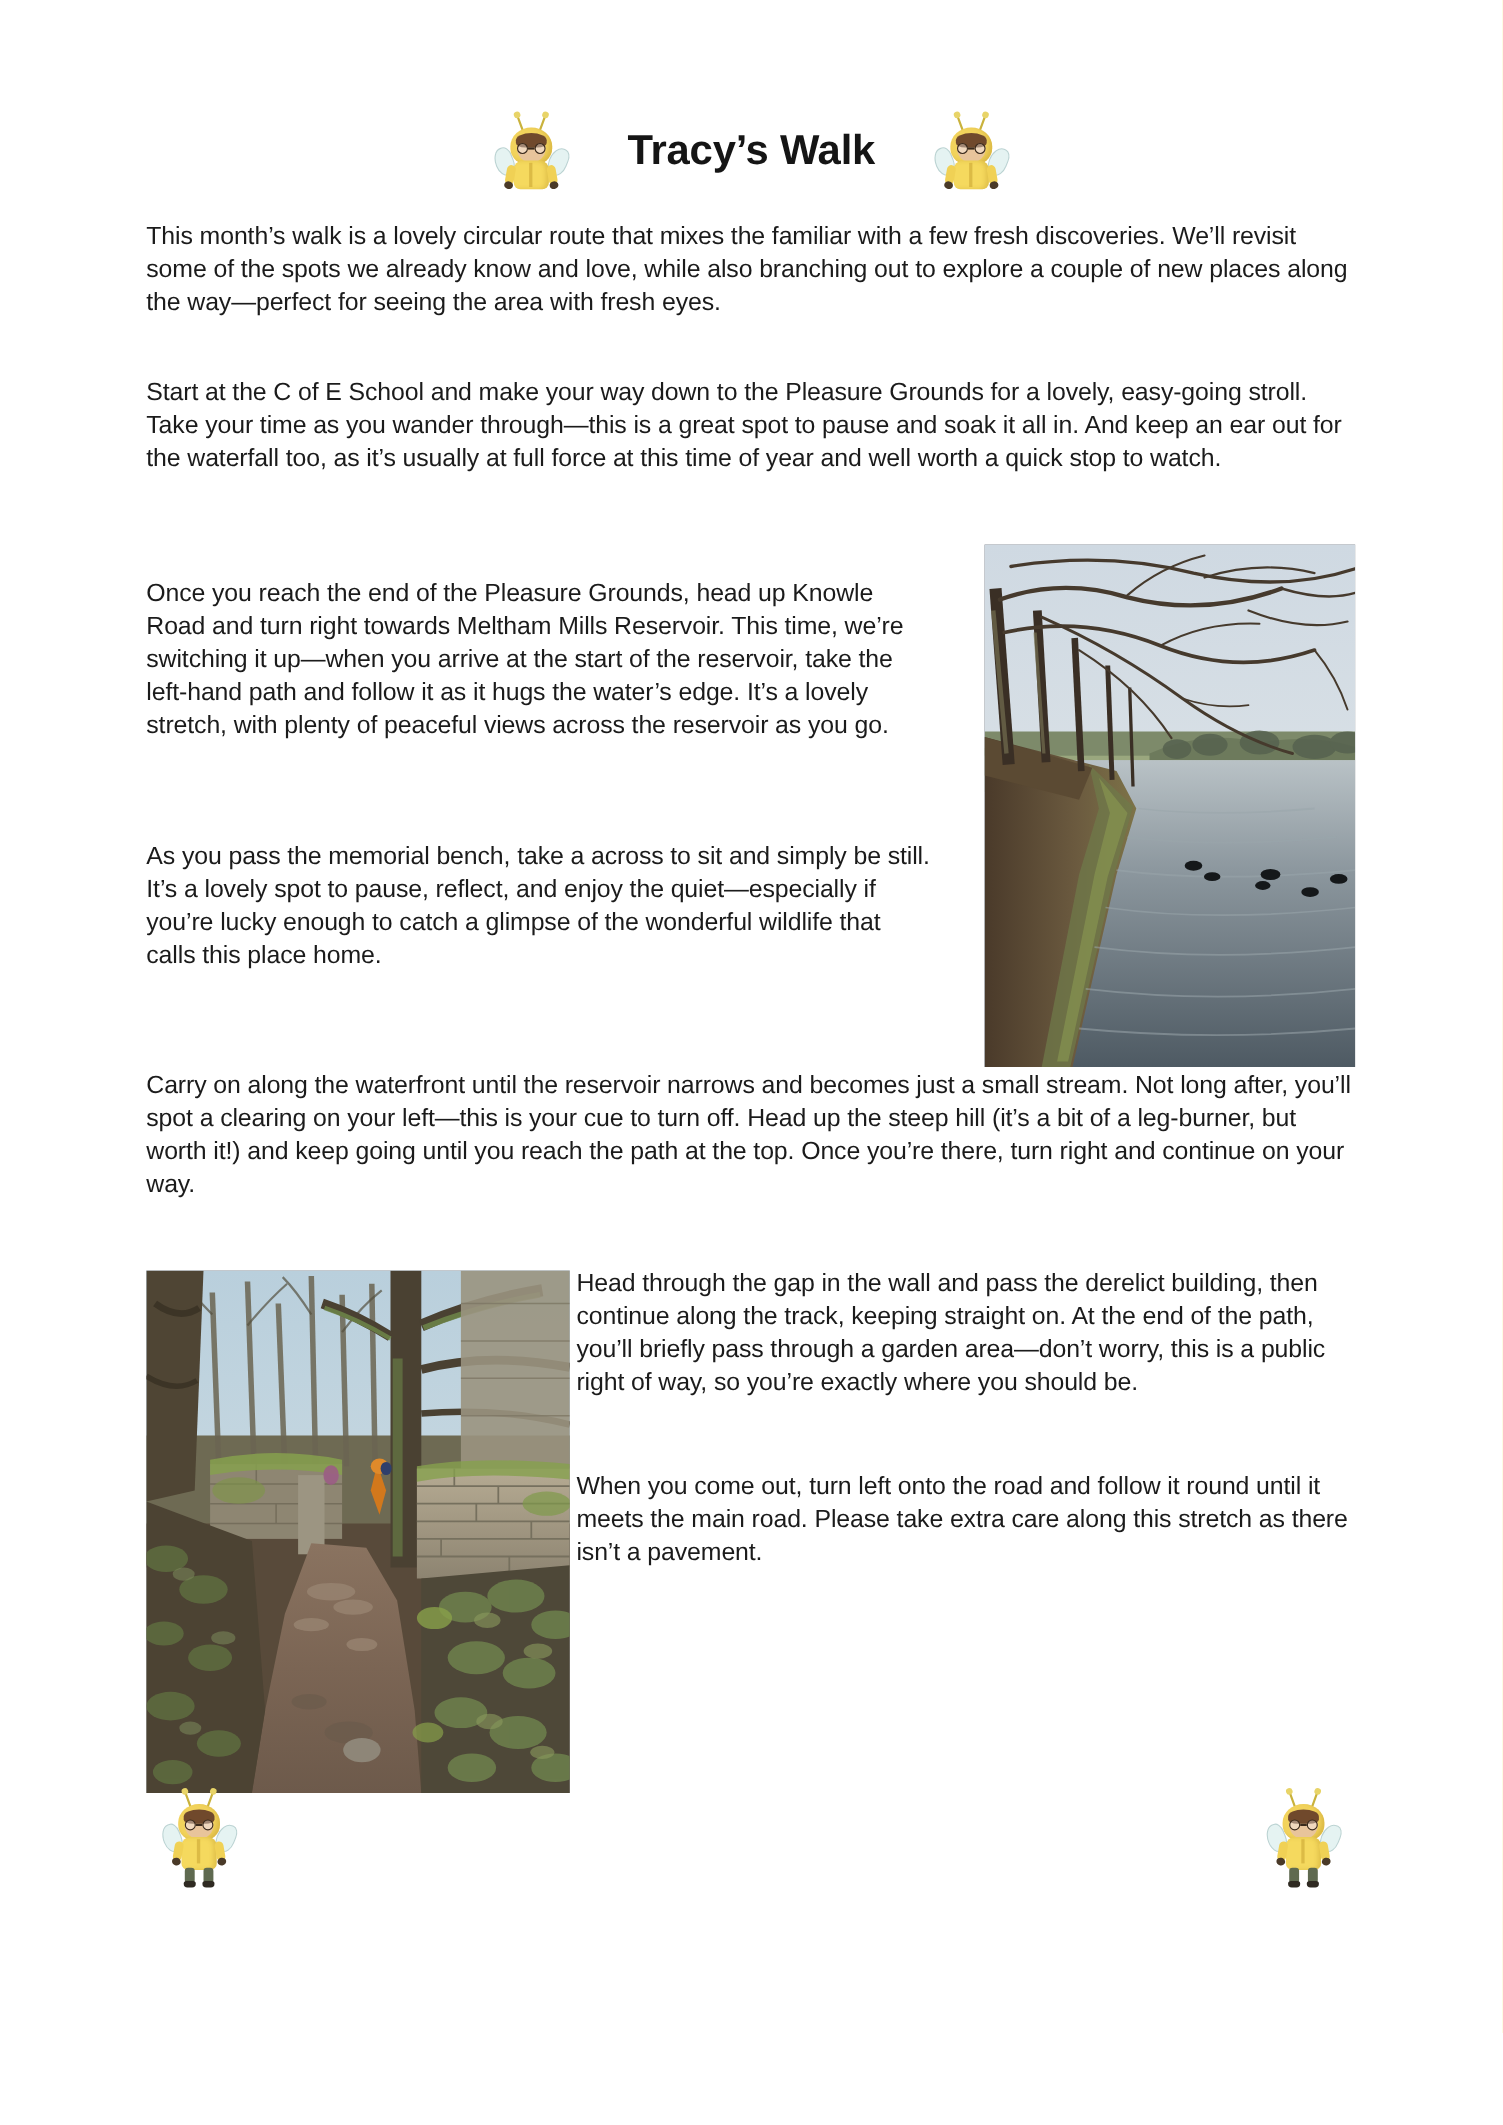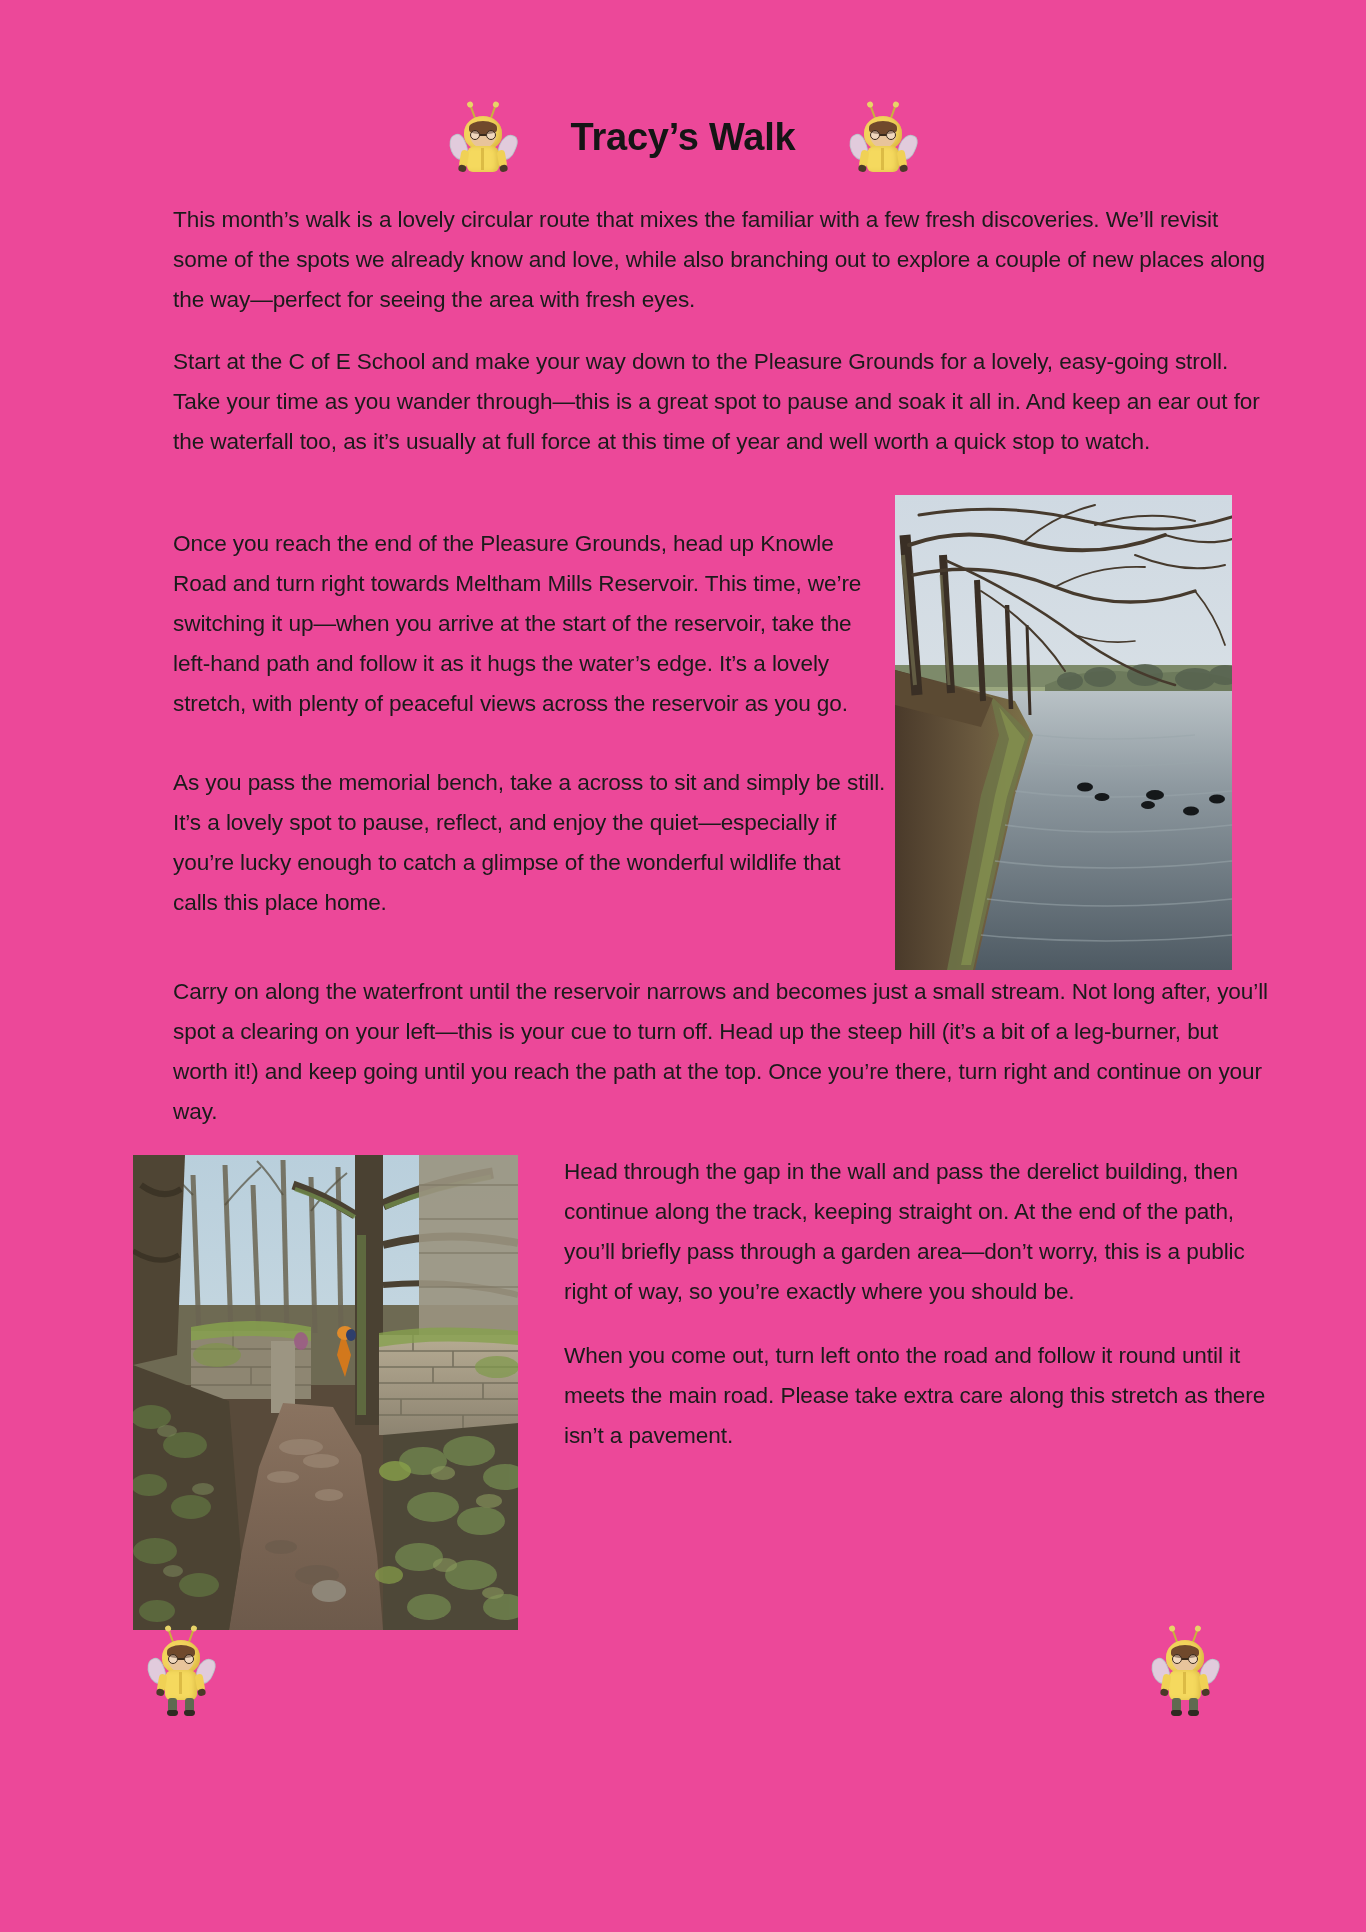--- a/index.html
+++ b/index.html
@@ -9,21 +9,21 @@
     width: 1366px;
     height: 1932px;
     background: #fdf8cc;
     font-family: "Liberation Sans", sans-serif;
   }
 
   .page {
     position: relative;
     width: 1366px;
     height: 1932px;
-    background: #ec4899;
+    background: #ffffff;
     overflow: hidden;
   }
 
   
   .header {
     position: absolute;
     top: 104px;
     left: 0;
     width: 100%;
     display: flex;
@@ -175,24 +175,23 @@
     position: absolute;
     bottom: -4px; left: -1px;
     width: 11px; height: 6px;
     background: #2f2a22;
     border-radius: 3px 3px 4px 4px;
   }
 
   
   .para {
     font-size: 22.6px;
-    line-height: 40px;
+    line-height: 30px;
     color: #1b1b1b;
     letter-spacing: -0.1px;
-    margin-left: 40px;
   }
 
   .full-para { position: absolute; left: 133px; width: 1097px; }
   .narrow-para { position: absolute; left: 133px; width: 715px; }
   .right-para { position: absolute; left: 524px; width: 710px; }
 
   #p-intro    { top: 200px; }
   #p-start    { top: 342px; }
   #p-knowle   { top: 524px; }
   #p-bench    { top: 763px; }

